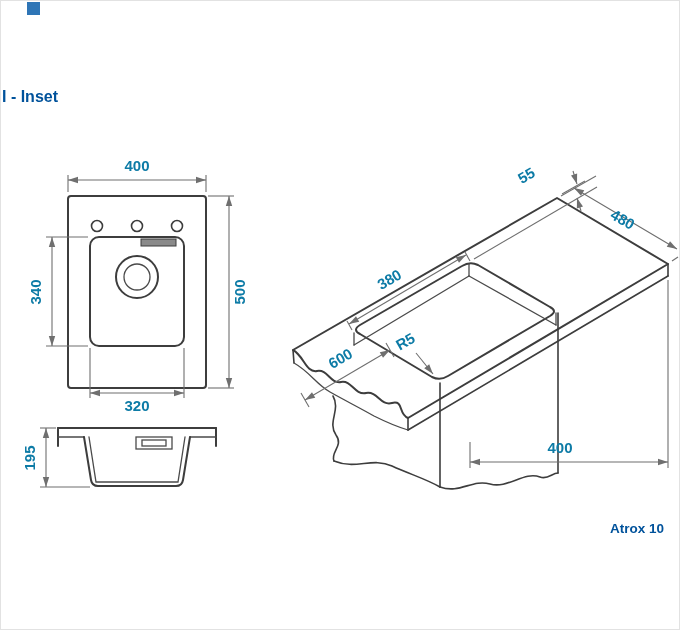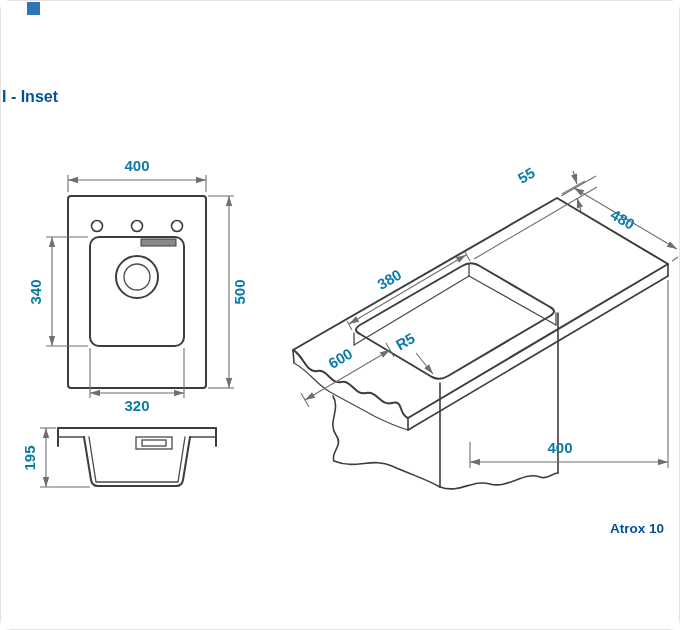--- a/index.html
+++ b/index.html
@@ -1,17 +1,17 @@
 <!DOCTYPE html>
 <html><head>
 <meta charset="utf-8">
 <style>
   html,body{margin:0;padding:0;background:#ffffff;}
   .page{position:relative;width:680px;height:630px;background:#ffffff;overflow:hidden;
-        font-family:"Liberation Sans",sans-serif;border-radius:10px;}
+        font-family:"Liberation Sans",sans-serif;}
   svg{display:block;}
   .obj{fill:none;stroke:#3d3d3d;stroke-width:2;stroke-linecap:round;stroke-linejoin:round;}
   .objfill{fill:#ffffff;stroke:#3d3d3d;stroke-width:2;stroke-linejoin:round;}
   .obj-mid{fill:none;stroke:#3d3d3d;stroke-width:1.6;stroke-linecap:round;stroke-linejoin:round;}
   .obj-thin{fill:none;stroke:#4a4a4a;stroke-width:1.3;stroke-linecap:round;}
   .dim{fill:none;stroke:#6f6f6f;stroke-width:1.1;}
   .dimtext{font-family:"Liberation Sans",sans-serif;font-size:15px;font-weight:700;text-anchor:middle;}
   .titletext{font-family:"Liberation Sans",sans-serif;font-size:16px;font-weight:700;}
   .brandtext{font-family:"Liberation Sans",sans-serif;font-size:13.5px;font-weight:700;text-anchor:end;}
   .border-rect{fill:none;stroke:#e2e2e2;stroke-width:1;}

